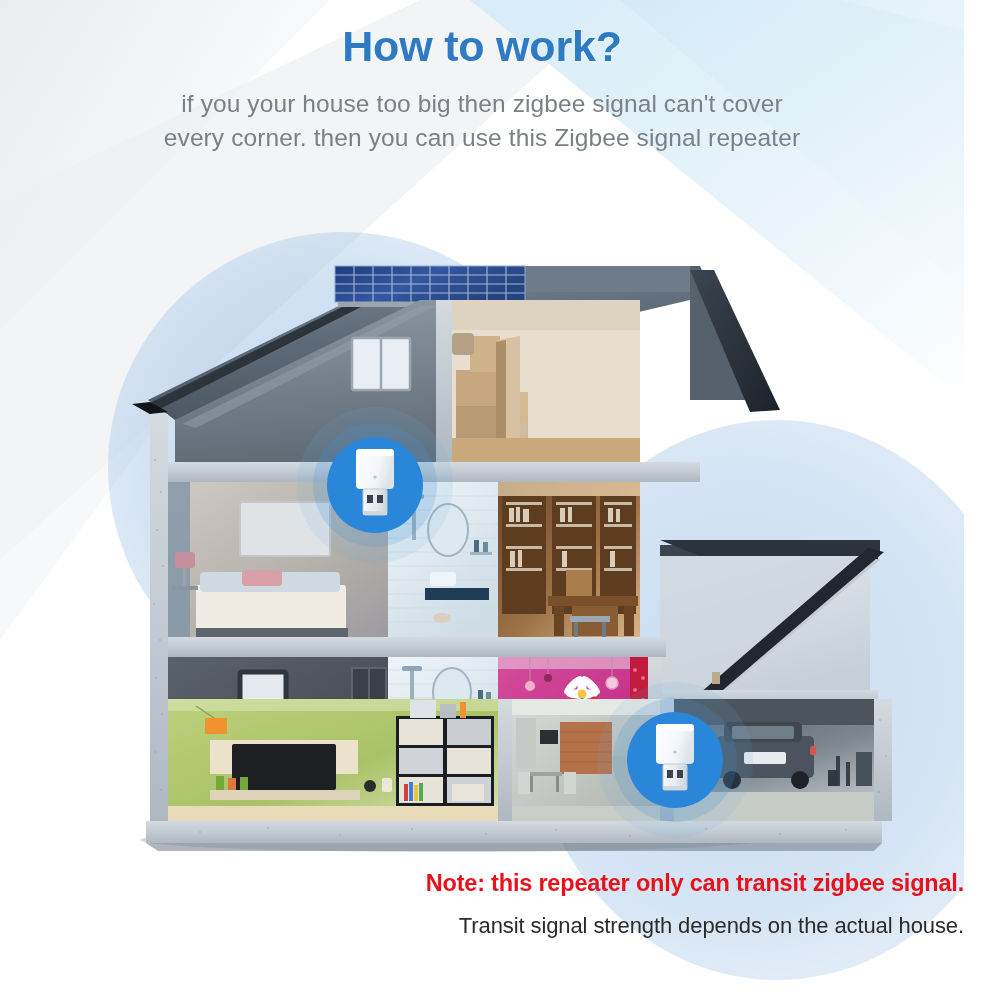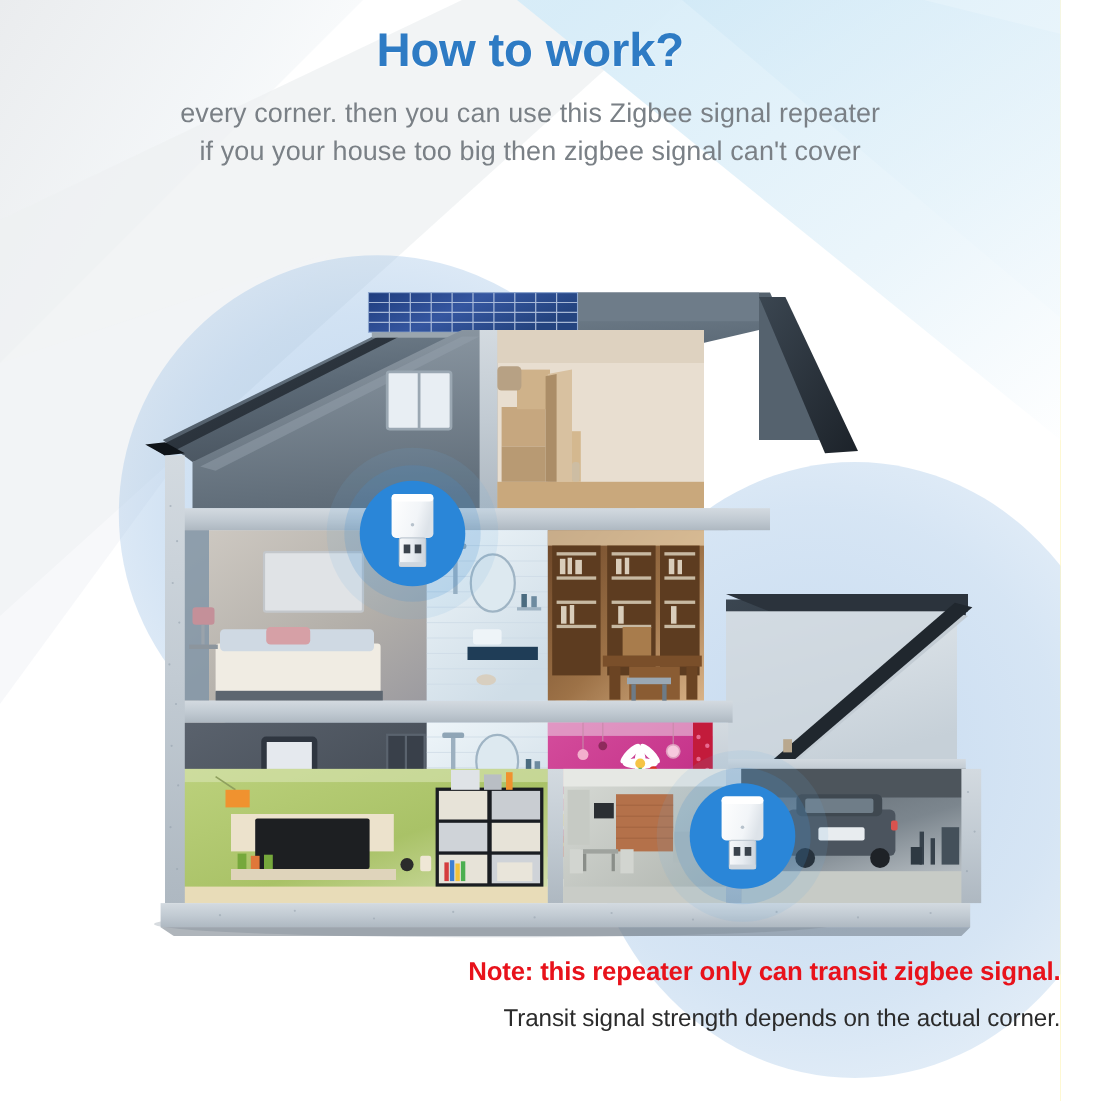--- a/index.html
+++ b/index.html
@@ -162,22 +162,22 @@
       <polygon points="1001,0 1001,430 470,0" fill="url(#bgGradB)" opacity="0.95"></polygon>
       <polygon points="1001,40 1001,320 620,0 840,0" fill="url(#bgGradC)" opacity="0.7"></polygon>
 
       <polygon points="0,330 0,640 300,230" fill="#f1f4f6" opacity="0.6"></polygon>
     </svg>
   </div>
 
   <div class="header">
     <div class="title">How to work?</div>
     <div class="subtitle">
+      <span class="subtitle-line">if you your house too big then zigbee signal can't cover</span>
       <span class="subtitle-line">every corner. then you can use this Zigbee signal repeater</span>
-      <span class="subtitle-line">if you your house too big then zigbee signal can't cover</span>
     </div>
   </div>
 
   <div class="halo halo-left"></div>
   <div class="halo halo-right"></div>
 
   <div class="house-wrap">
     <svg class="house-svg" viewBox="0 0 1001 1001">
       <defs>
         <linearGradient id="roofG" x1="0" y1="0" x2="0.3" y2="1">
@@ -686,16 +686,16 @@
       <circle cx="26" cy="30" r="1.6" fill="#b7c2cc"></circle>
       <rect x="14" y="42" width="24" height="26" rx="2" fill="url(#devConnG2)" stroke="#c0c9d2" stroke-width="1"></rect>
       <rect x="18" y="48" width="6" height="8" fill="#3a434d"></rect>
       <rect x="28" y="48" width="6" height="8" fill="#3a434d"></rect>
       <rect x="14" y="64" width="24" height="4" fill="#cfd7df"></rect>
     </svg>
   </div>
 
   <div class="footer">
     <div class="note-warning">Note: this repeater only can transit zigbee signal.</div>
-    <div class="note-sub">Transit signal strength depends on the actual corner.</div>
+    <div class="note-sub">Transit signal strength depends on the actual house.</div>
   </div>
 
 </div>
 
 </body></html>

